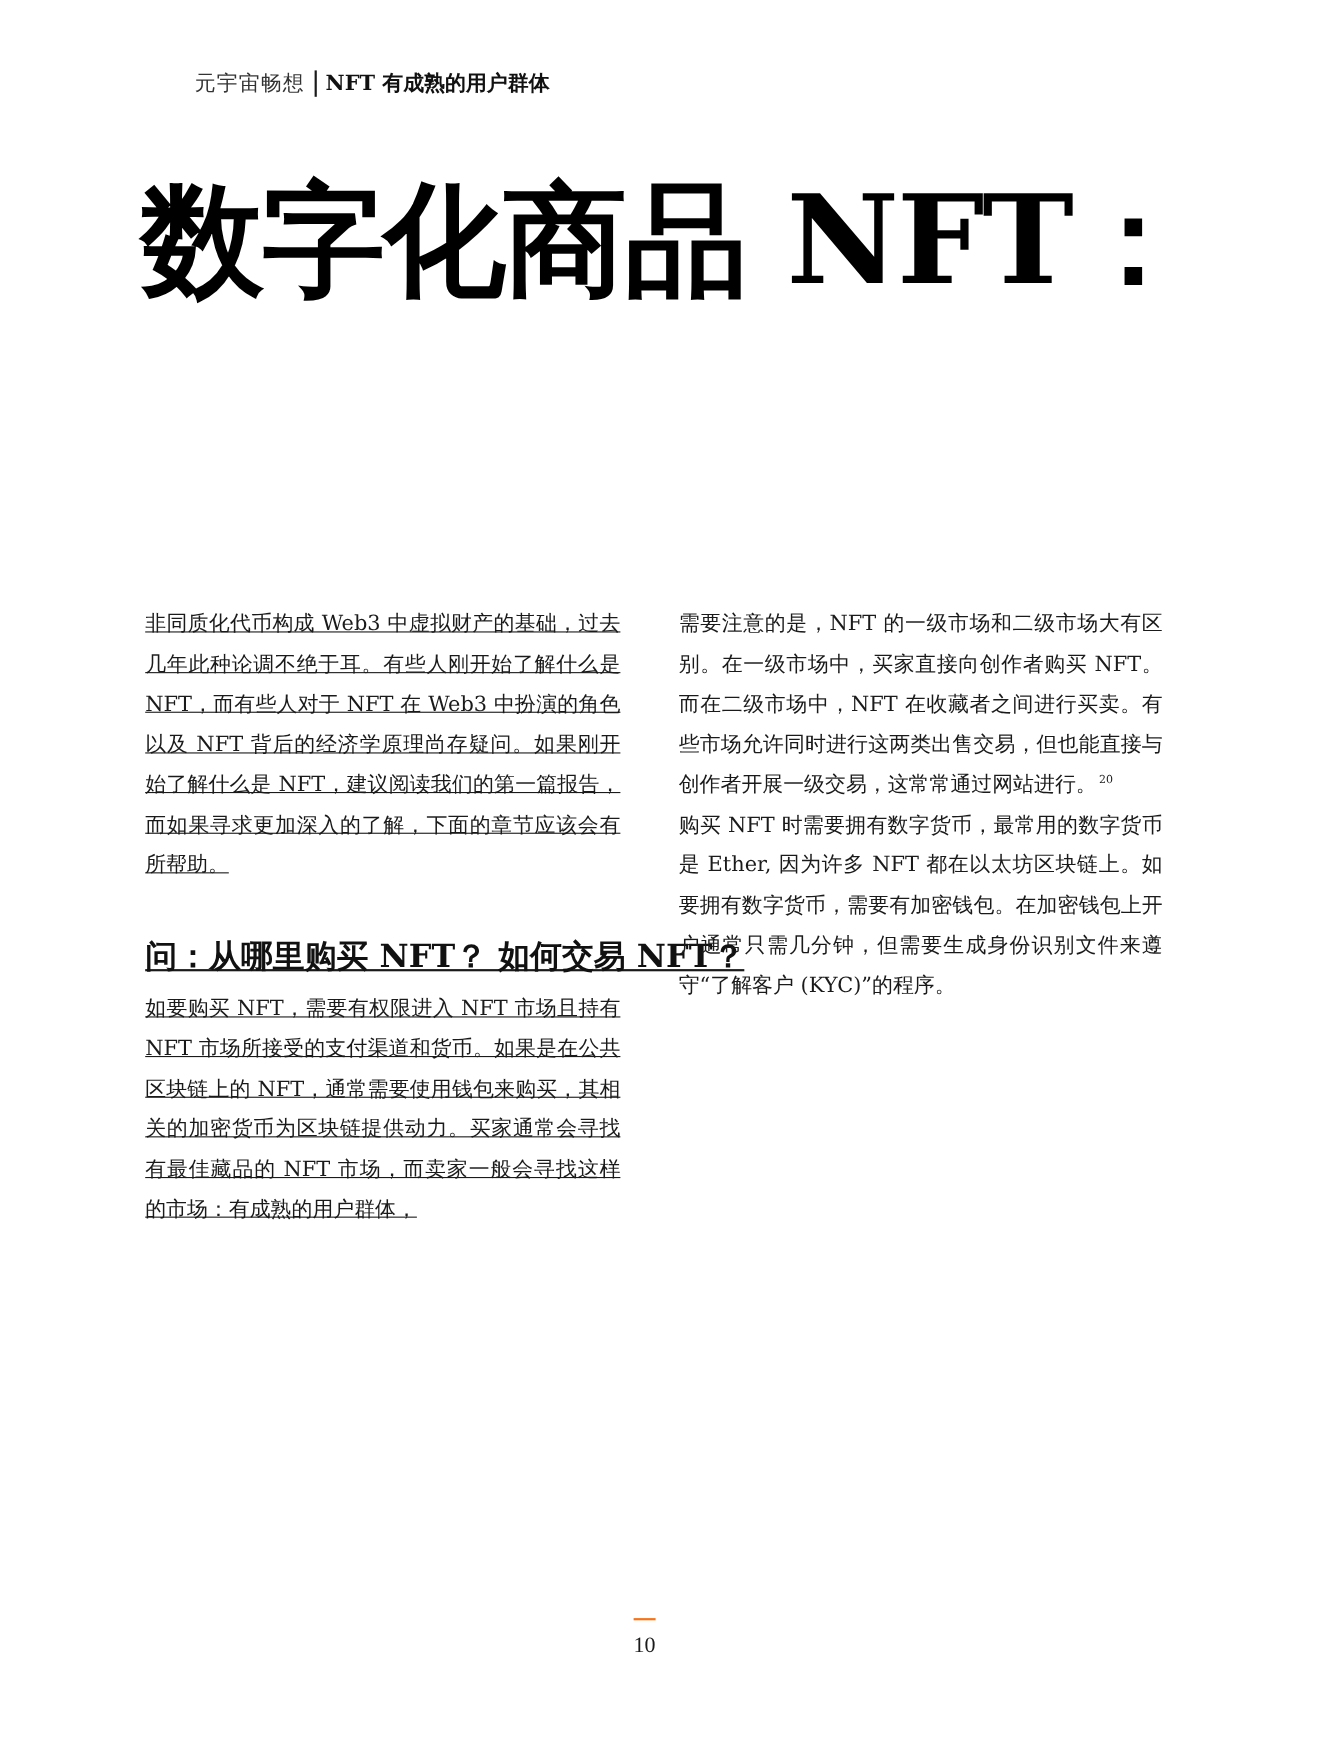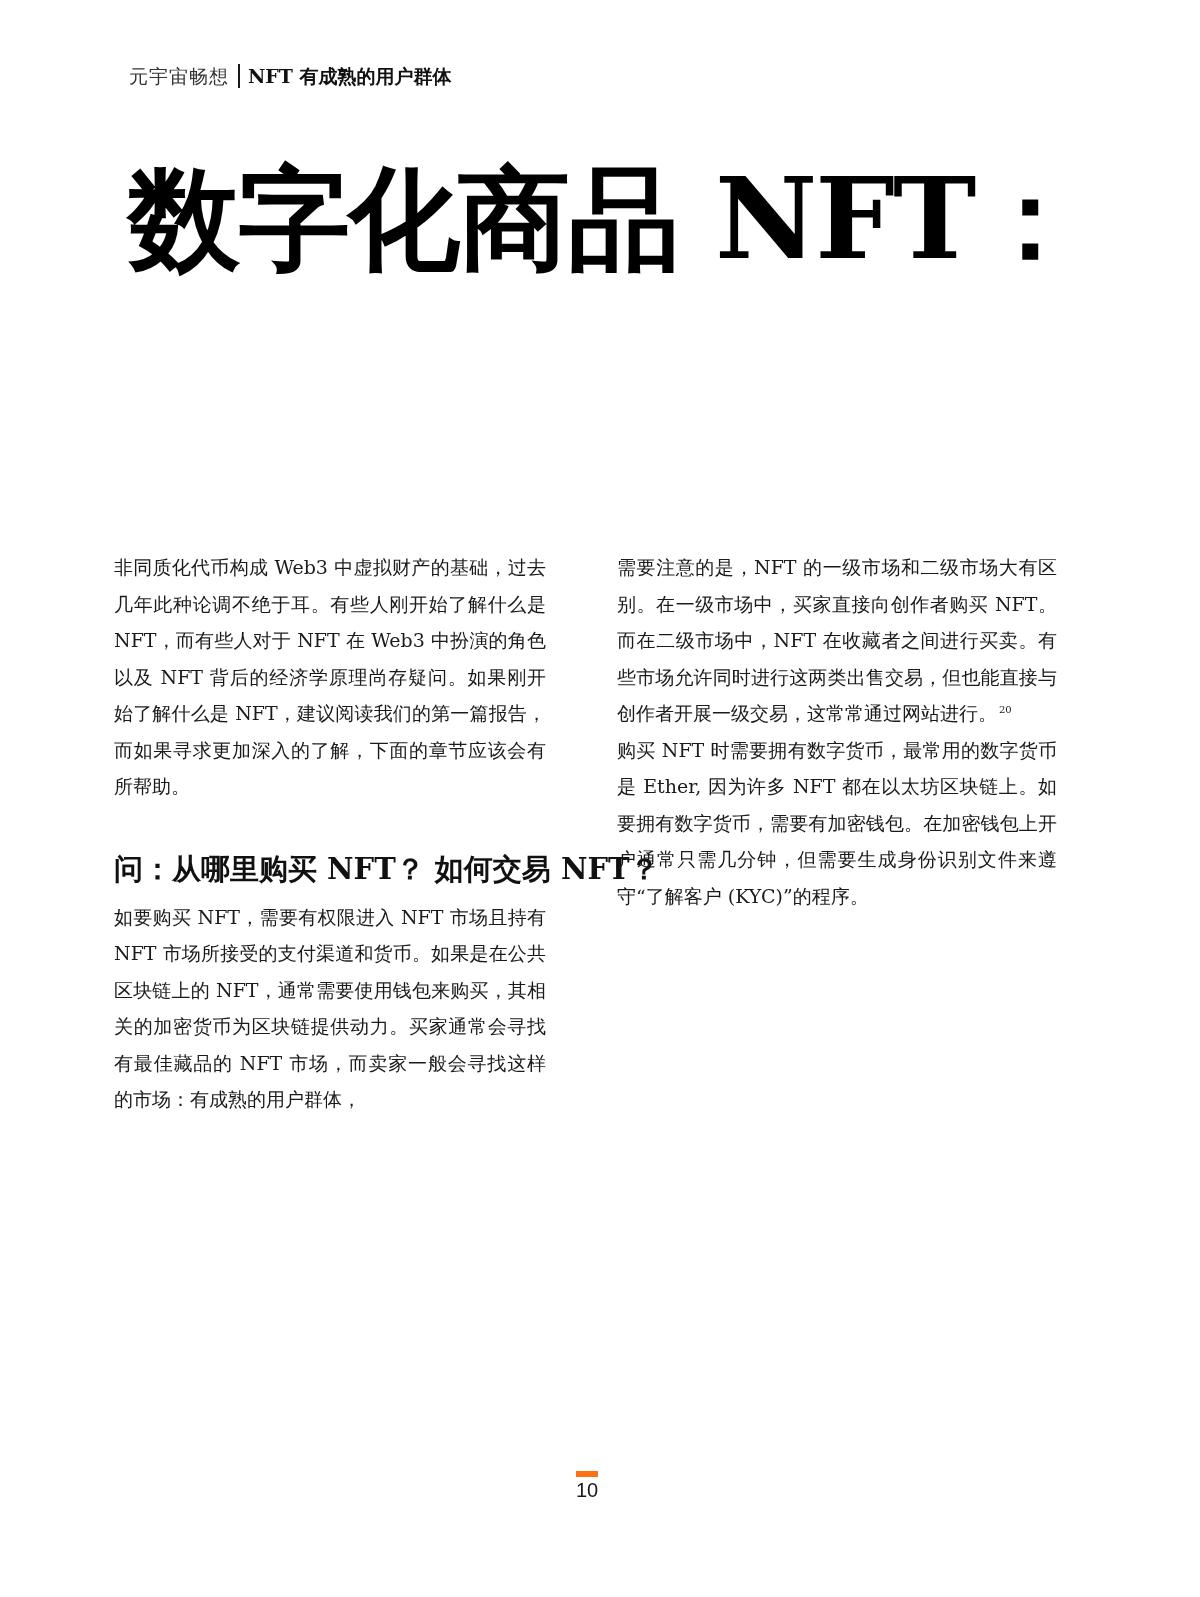--- a/index.html
+++ b/index.html
@@ -23,20 +23,21 @@
       line-height: 28px;
       white-space: nowrap;
       display: flex;
       align-items: center;
     }
     .running-header .series {
       font-family: "DejaVu Sans", "Liberation Sans", sans-serif;
       font-weight: normal;
       color: #333;
       letter-spacing: 1px;
+      margin-left: 48px;
     }
     .running-header .divider {
       display: inline-block;
       width: 2px;
       height: 24px;
       background: #1a1a1a;
       margin: 0 8px 0 9px;
     }
     .running-header .chapter {
       font-weight: bold;
@@ -63,22 +64,23 @@
       white-space: nowrap;
     }
     .col {
       position: absolute;
       top: 549px;
       font-size: 19px;
       line-height: 36.5px;
       color: #1a1a1a;
     }
     .col-left {
-      left: 114px;
+      left: 132px;
       width: 432px;
+      text-decoration: underline;
     }
     .col-right {
       left: 617px;
       width: 440px;
     }
     .col p {
       margin: 0;
       text-align: justify;
     }
     .col p + p {
@@ -98,23 +100,23 @@
       vertical-align: super;
       margin-left: 2px;
     }
     .page-number {
       position: absolute;
       left: 576px;
       top: 1471px;
       font-size: 20px;
       line-height: 22px;
       color: #1a1a1a;
-      border-top: 6px solid #f97316;
-      padding-top: 2px;
-      font-family: Liberation Sans, sans-serif;
+      border-top: 2px solid #f97316;
+      padding-top: 12px;
+      font-family: Liberation Serif, serif;
     }
   </style>
 </head>
 <body>
 
 <div class="running-header">
   <span class="series">元宇宙畅想</span>
   <span class="divider"></span>
   <span class="chapter">NFT 有成熟的用户群体</span>
 </div>

